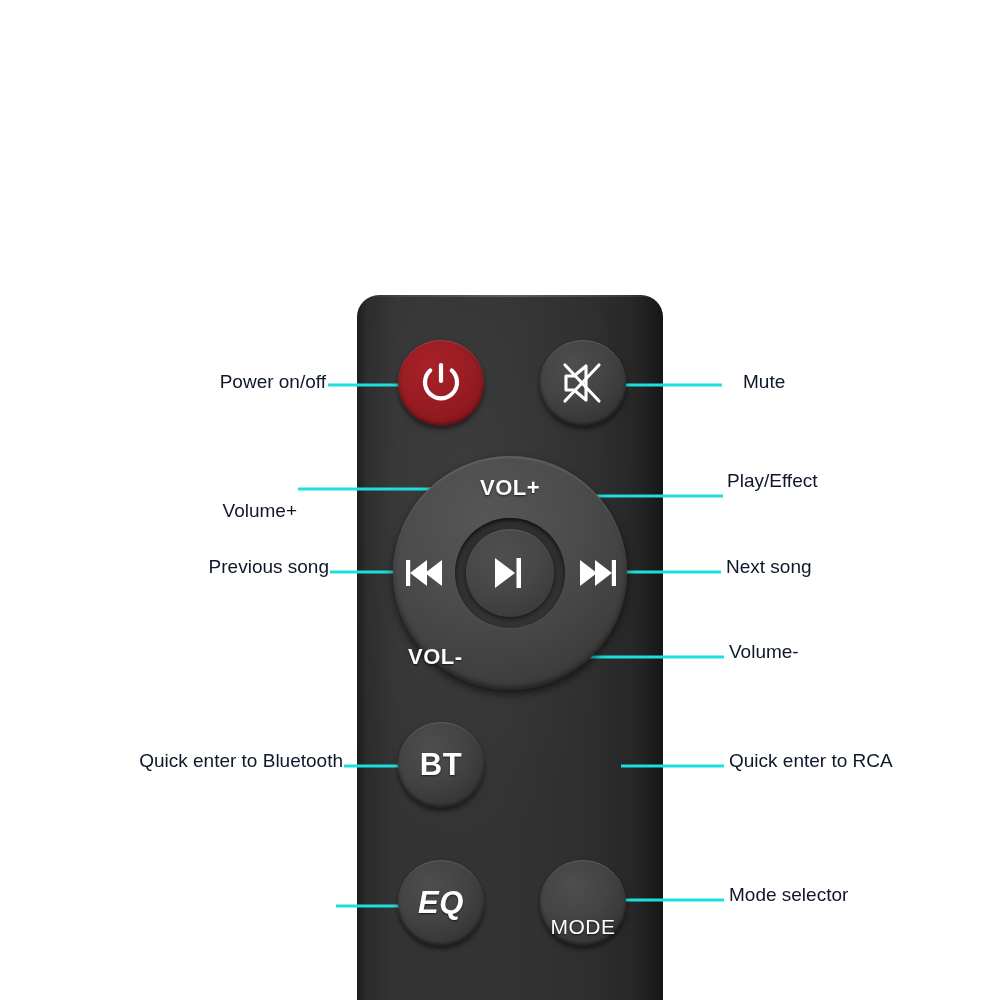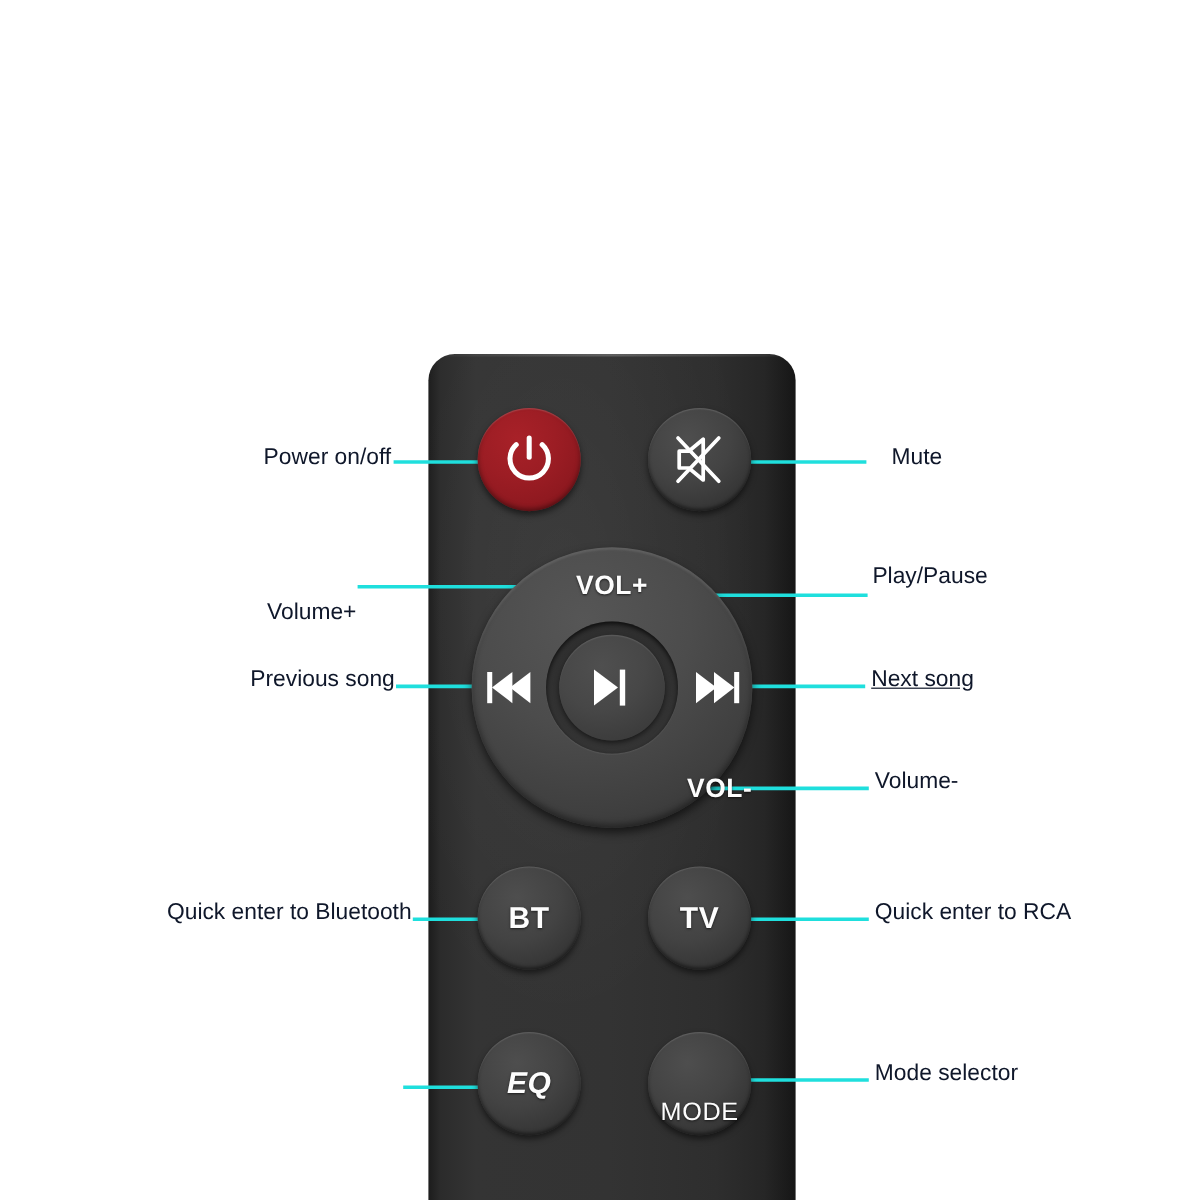--- a/index.html
+++ b/index.html
@@ -90,21 +90,21 @@
 
   #btn-power { left: 398px; top: 340px; width: 86px; height: 86px; }
   #btn-mute  { left: 540px; top: 340px; width: 86px; height: 86px; }
   #btn-bt    { left: 398px; top: 722px; width: 86px; height: 86px; }
   #btn-tv    { left: 540px; top: 722px; width: 86px; height: 86px; }
   #btn-eq    { left: 398px; top: 860px; width: 86px; height: 86px; font-style: italic; }
   #btn-mode  { left: 540px; top: 860px; width: 86px; height: 86px; }
 
   #btn-bt .btn-label,
   #btn-tv .btn-label,
-  #btn-eq .btn-label { font-size: 25px; }
+  #btn-eq .btn-label { font-size: 31px; }
   #btn-mode .btn-label { font-size: 21px; font-weight: normal; margin-top: 48px; }
 
   
   .wheel {
     position: absolute;
     left: 393px;
     top: 456px;
     width: 234px;
     height: 234px;
     border-radius: 50%;
@@ -142,21 +142,21 @@
   .wheel-text {
     position: absolute;
     color: #fdfdfd;
     font-weight: bold;
     font-size: 22px;
     letter-spacing: 0.5px;
     text-shadow: 0 1px 2px rgba(0,0,0,0.65);
     user-select: none;
   }
   #wheel-volup  { left: 393px; width: 234px; top: 475px; text-align: center; }
-  #wheel-voldn  { left: 393px; width: 234px; top: 644px; text-align: right; }
+  #wheel-voldn  { left: 408px; width: 234px; top: 644px; text-align: left; }
 
   .wheel-icon {
     position: absolute;
     display: flex;
     align-items: center;
     justify-content: center;
   }
   #wheel-prev { left: 400px; top: 548px; width: 52px; height: 50px; }
   #wheel-next { left: 570px; top: 548px; width: 52px; height: 50px; }
   #wheel-play { width: 46px; height: 44px; }
@@ -261,34 +261,31 @@
           <polygon points="5,3 5,33 25,18"></polygon>
           <rect x="26.5" y="3" width="4.5" height="30"></rect>
         </g>
       </svg>
     </div>
   </div>
 
   <div class="btn btn-dark" id="btn-bt">
     <span class="btn-label">BT</span>
   </div>
-  <div class="btn btn-dark" id="btn-tv">
-    <span class="btn-label">TV</span>
-  </div>
   <div class="btn btn-dark" id="btn-eq">
     <span class="btn-label">EQ</span>
   </div>
   <div class="btn btn-dark" id="btn-mode">
     <span class="btn-label">MODE</span>
   </div>
 
   <div class="callout left" style="right:674px; top:371px;">Power on/off</div>
   <div class="callout right" style="left:727px;  top:371px;margin-left:16px;">Mute</div>
   <div class="callout left" style="right:703px; top:474px;margin-top:26px;">Volume+</div>
-  <div class="callout right" style="left:727px;  top:470px;">Play/Pause</div>
+  <div class="callout right" style="left:727px;  top:470px;">Play/Effect</div>
   <div class="callout left" style="right:671px; top:556px;">Previous song</div>
-  <div class="callout right" style="left:726px;  top:556px;text-decoration:underline;">Next song</div>
+  <div class="callout right" style="left:726px;  top:556px;">Next song</div>
   <div class="callout right" style="left:729px;  top:641px;">Volume-</div>
   <div class="callout left" style="right:657px; top:750px;">Quick enter to Bluetooth</div>
   <div class="callout right" style="left:729px;  top:750px;">Quick enter to RCA</div>
   <div class="callout right" style="left:729px;  top:884px;">Mode selector</div>
 
 </div>
 
 </body></html>

